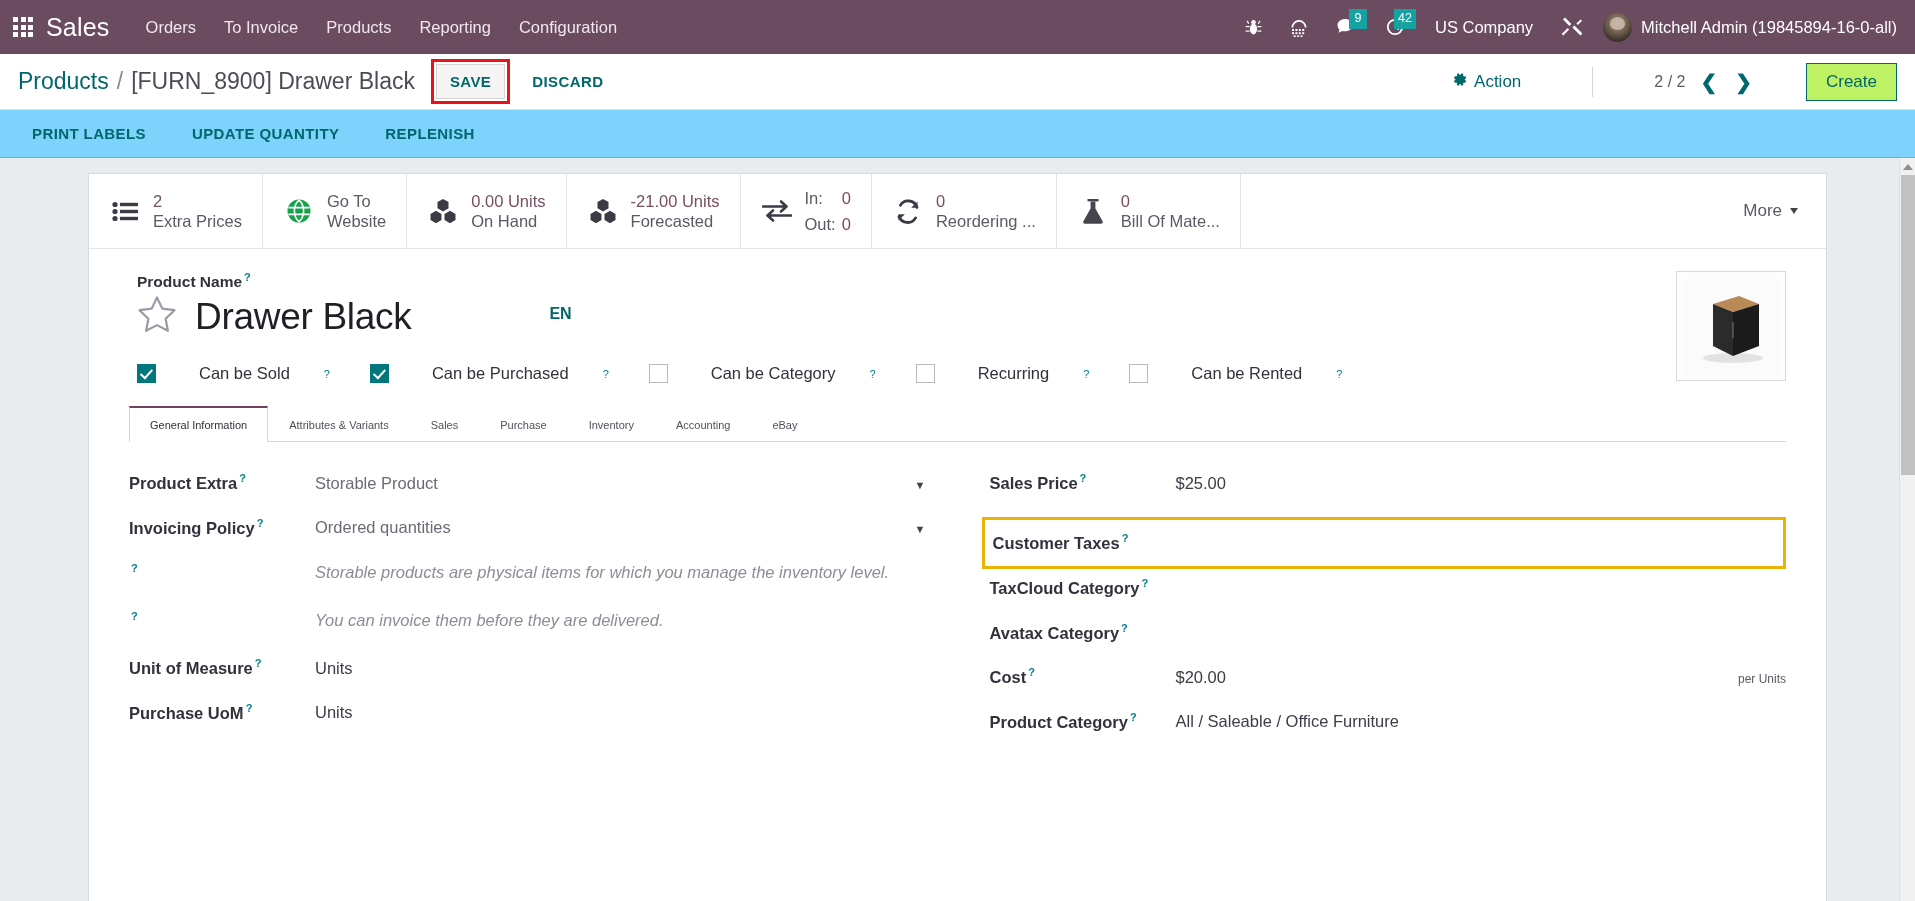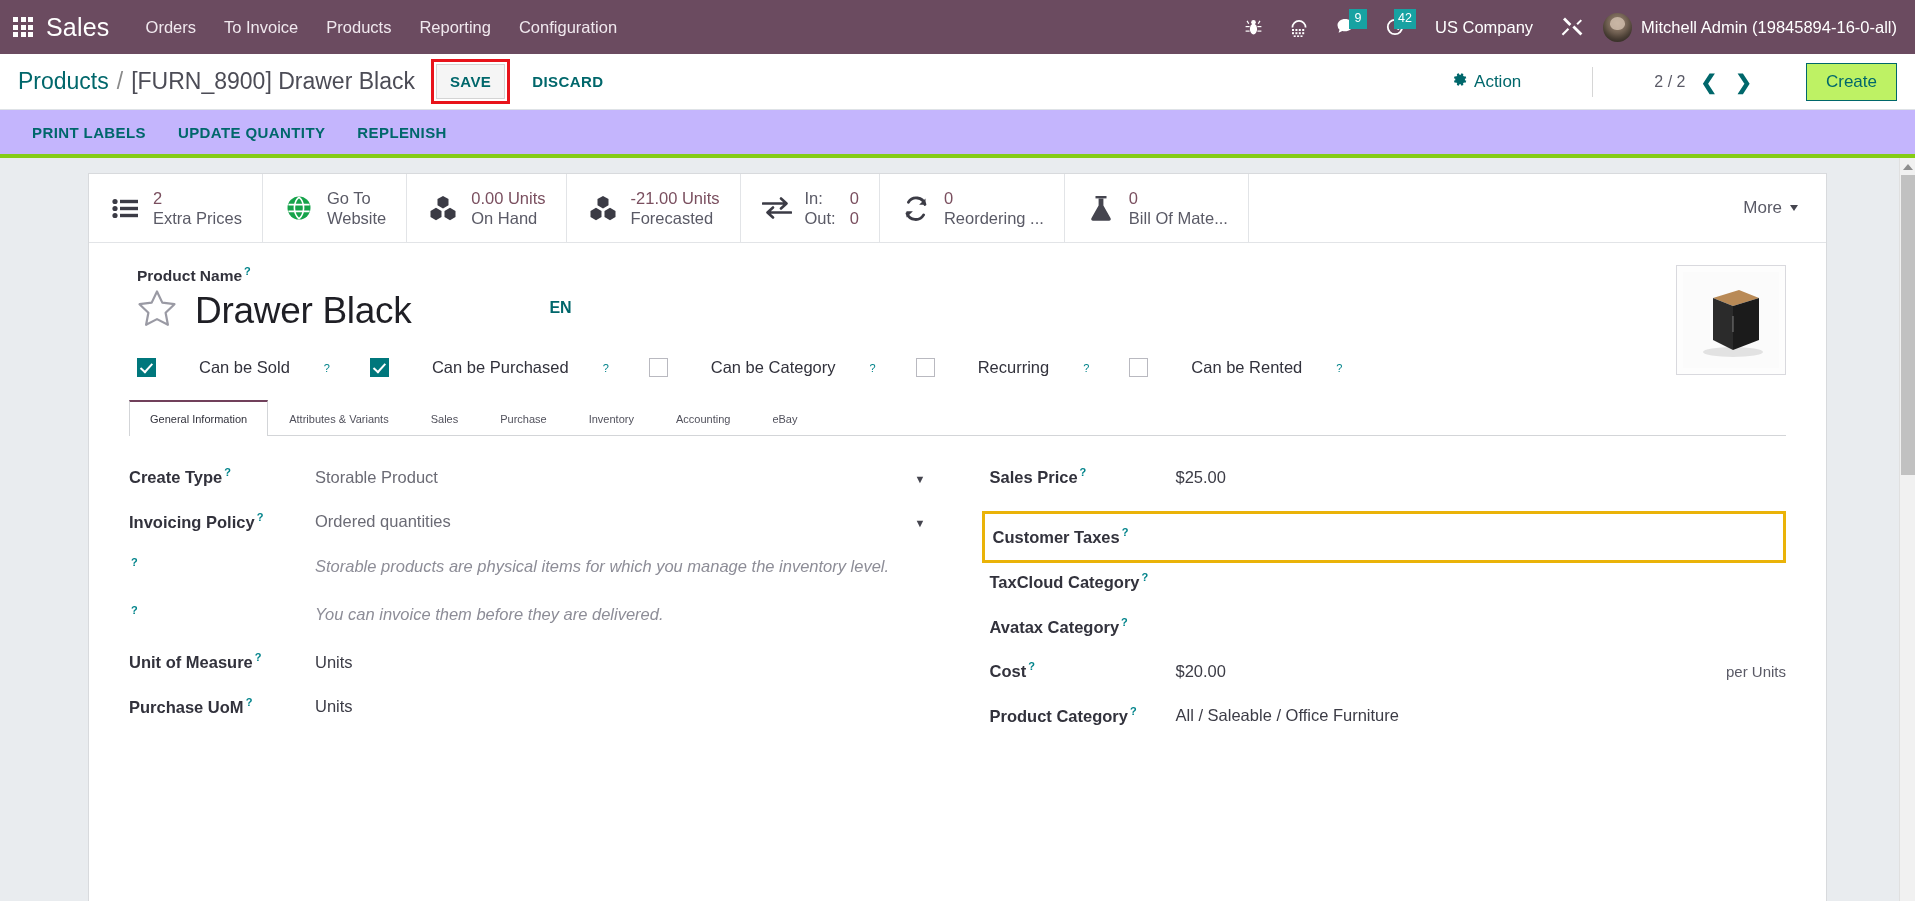--- a/index.html
+++ b/index.html
@@ -120,22 +120,22 @@
     color: #00676b; font-size: 20px; cursor: pointer; line-height: 1;
     padding: 2px 3px; font-weight: 700;
   }
   .btn-create {
     border: 1px solid #00676b; color: #00676b; background: #bef264;
     font-size: 17px; padding: 8px 19px; cursor: pointer; font-family: inherit;
   }
 
   
   .button-bar {
-    background: #c4b5fd; border-bottom: 4px solid #84cc16;
-    padding: 0 18px; display: flex; align-items: center; height: 48px; gap: 4px;
+    background: #7dd3fc; border-bottom: 1px solid #84cc16;
+    padding: 0 18px; display: flex; align-items: center; height: 48px; gap: 18px;
   }
   .bar-btn {
     color: #00676b; font-size: 15px; font-weight: 600; letter-spacing: .4px;
     background: none; border: none; padding: 8px 14px; cursor: pointer;
     font-family: inherit; text-transform: uppercase;
   }
 
   
   .sheet-scroll {
     position: relative;
@@ -155,21 +155,21 @@
   .stat-btn {
     display: flex; align-items: center; gap: 12px;
     padding: 14px 20px; cursor: pointer;
     border-right: 1px solid #e2e4e7;
     min-height: 62px;
   }
   .stat-icon { width: 32px; height: 32px; display: flex; align-items: center; justify-content: center; flex: none; }
   .stat-text { line-height: 1.22; }
   .stat-val { font-size: 16.5px; color: #7a4f5f; font-weight: 400; }
   .stat-lbl { font-size: 16.5px; color: #5a5a66; white-space: nowrap; }
-  .stat-inout { display: grid; grid-template-columns: auto auto; column-gap: 14px; row-gap: 0; align-items: baseline; }
+  .stat-inout { display: grid; grid-template-columns: auto auto; column-gap: 14px; row-gap: 0; align-items: baseline; gap: 6px; }
   .stat-inout .k { font-size: 16.5px; color: #5a5a66; }
   .stat-inout .v { font-size: 16.5px; color: #7a4f5f; }
   .more-btn {
     display: flex; align-items: center; gap: 8px; color: #5a5a66;
     font-size: 17px; padding: 14px 28px; cursor: pointer; margin-left: auto;
   }
 
   
   .title-zone { padding: 22px 40px 0 40px; display: flex; }
   .title-left { flex: 1 1 auto; margin-left: 8px; }
@@ -229,21 +229,21 @@
     padding: 30px 40px 40px 40px;
   }
   .f-row {
     display: grid; grid-template-columns: 178px 1fr auto;
     align-items: baseline; margin-bottom: 24px; column-gap: 8px;
   }
   .f-label { font-size: 16.5px; color: #32323c; font-weight: 600; white-space: nowrap; }
   .f-value { font-size: 16.5px; color: #3c3c46; }
   .f-value.placeholder-text { color: #6b6b75; }
   .f-value.italic-note { font-style: italic; color: #8d8d97; line-height: 1.45; font-size: 16.5px; }
-  .f-suffix { font-size: 15px; color: #5a5a66; justify-self: end; padding-left: 20px; white-space: nowrap; }
+  .f-suffix { font-size: 12px; color: #5a5a66; justify-self: end; padding-left: 20px; white-space: nowrap; }
   .select-caret { color: #45454f; font-size: 11px; justify-self: end; padding-left: 10px; }
   .f-row.highlight {
     border: 3px solid #eab308; padding: 12px 10px 14px 8px;
     margin: 4px 0 8px -8px; align-items: center;
   }
 
   
   .vscroll {
     position: absolute; right: 0; top: 0; width: 16px; height: 100%;
     background: #f1f1f1; border-left: 1px solid #e0e0e0;
@@ -570,21 +570,21 @@
       <div class="tab">Inventory</div>
       <div class="tab">Accounting</div>
       <div class="tab">eBay</div>
     </div>
 
     <div class="form-grid">
 
       <div>
 
         <div class="f-row">
-          <span class="f-label"><span>Create Type</span><span class="qmark">?</span></span>
+          <span class="f-label"><span>Product Extra</span><span class="qmark">?</span></span>
           <span class="f-value placeholder-text">Storable Product</span>
           <span class="select-caret">▼</span>
         </div>
 
         <div class="f-row">
           <span class="f-label"><span>Invoicing Policy</span><span class="qmark">?</span></span>
           <span class="f-value placeholder-text">Ordered quantities</span>
           <span class="select-caret">▼</span>
         </div>
 

